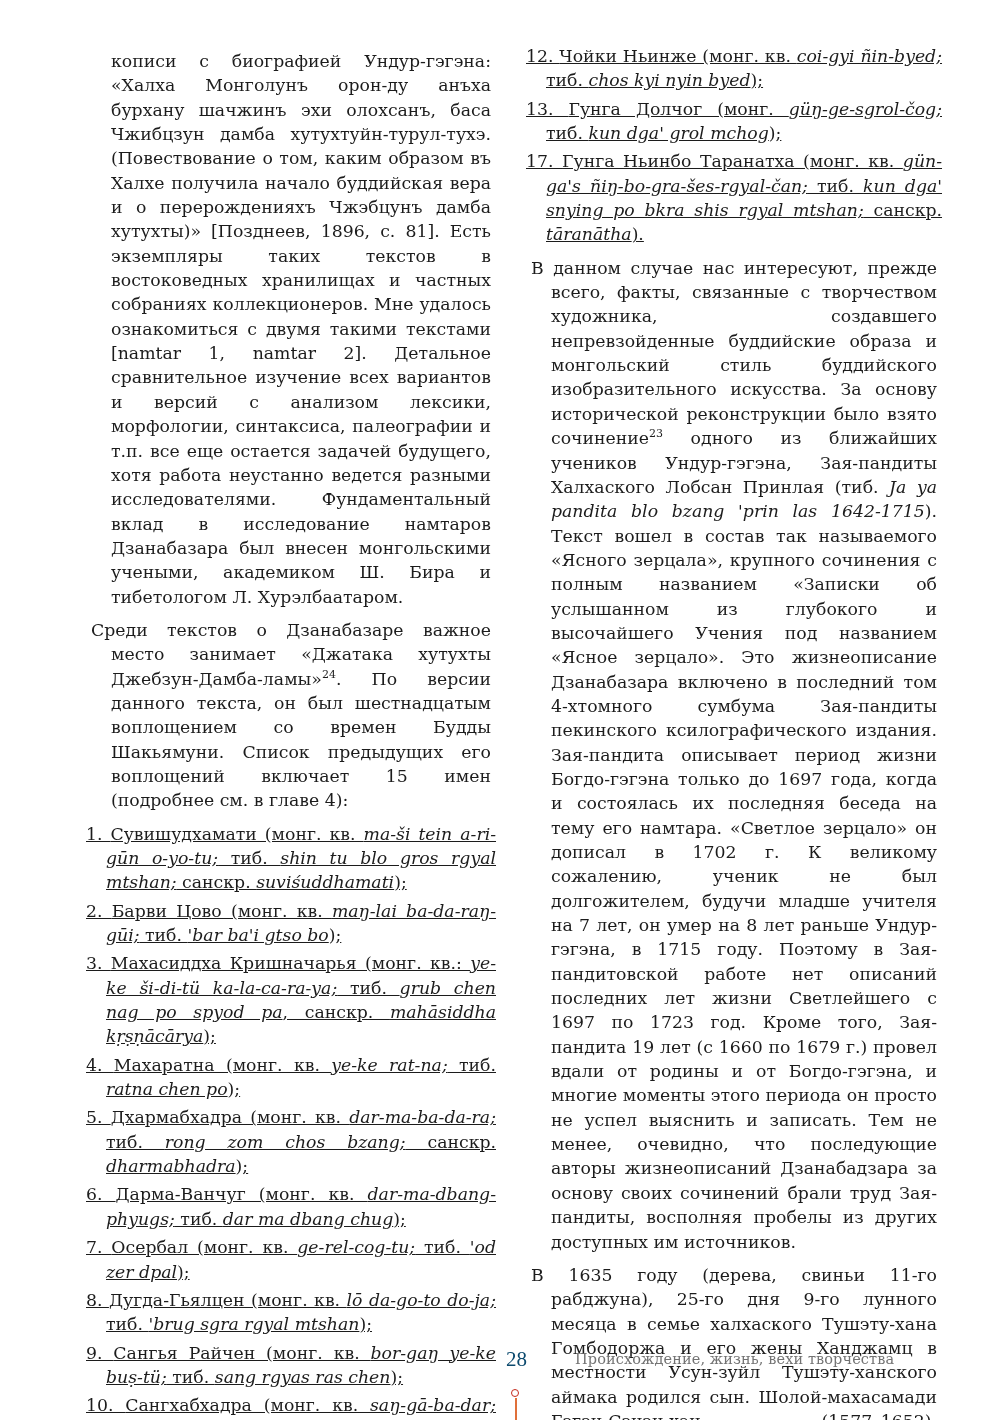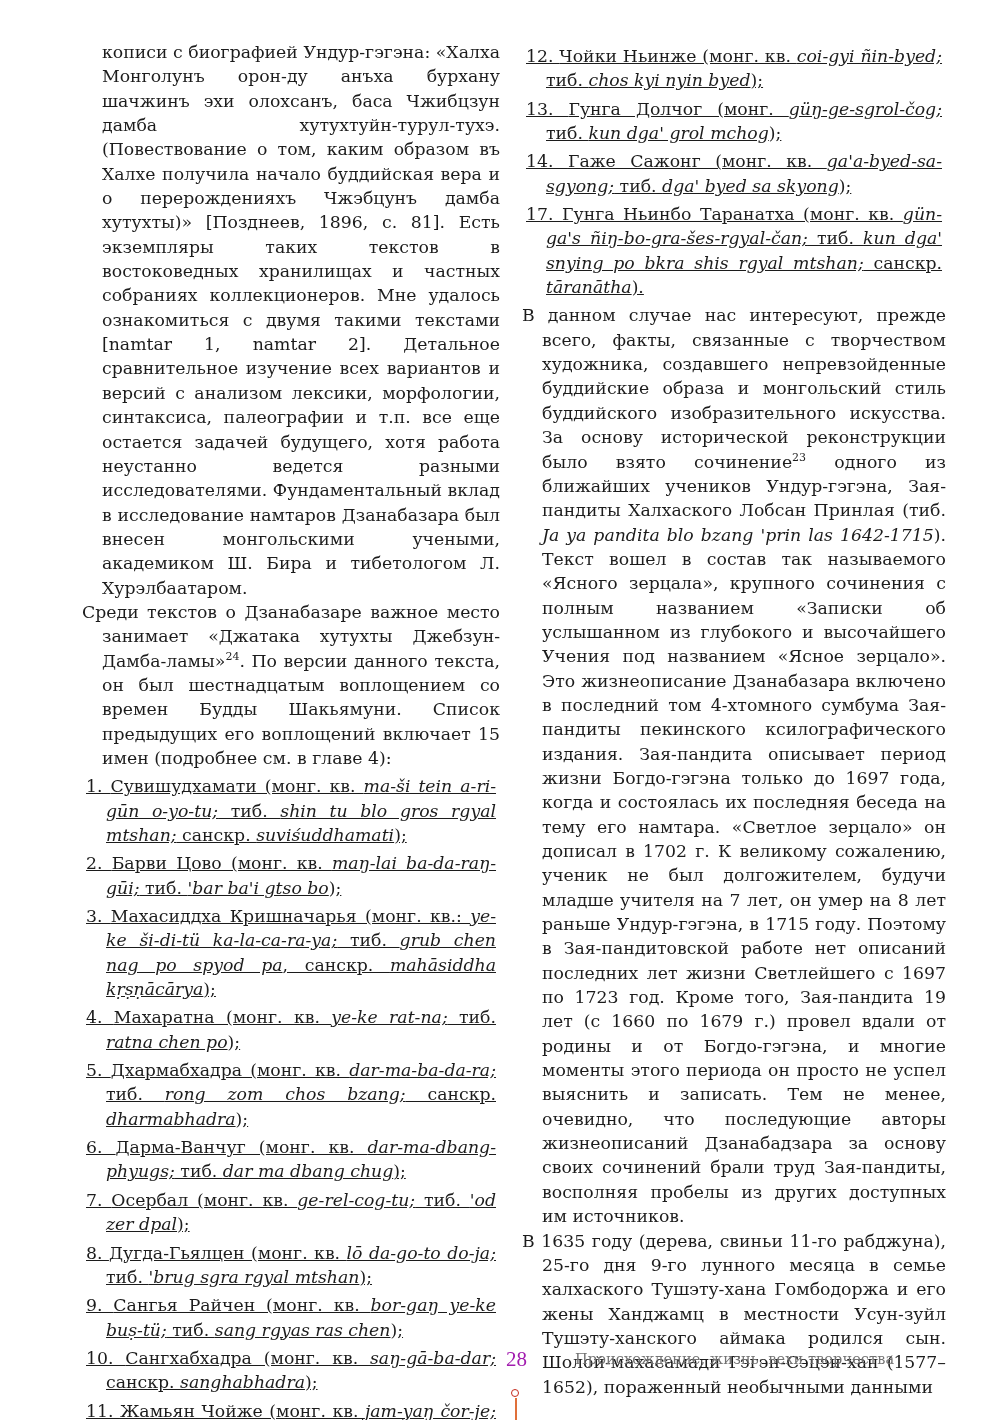--- a/index.html
+++ b/index.html
@@ -3,26 +3,26 @@
 <meta charset="utf-8">
 <style>
   html, body { margin: 0; padding: 0; }
   body {
     width: 1000px; height: 1420px; background: #ffffff; position: relative; overflow: hidden;
     font-family: "DejaVu Serif", "Liberation Serif", serif; color: #1c1c1c;
   }
   .col { position: absolute; top: 40px; font-size: 17.3px; line-height: 24.35px; text-align: justify; }
   .col.left { left: 82px; width: 418px; }
   .col.right { left: 522px; width: 424px; }
-  .p { margin: 0; padding-left: 20px; text-indent: -20px; }
+  .p { margin: 9px; padding-left: 20px; text-indent: -20px; }
   .p.cont { padding-left: 20px; text-indent: 0; }
   .li { margin: 4px; padding-left: 20px; text-indent: -20px; text-decoration: underline; }
   .it { font-style: italic; }
   sup { font-size: 11px; line-height: 0; vertical-align: 7px; }
-  .foot-num { position: absolute; left: 506px; top: 1347px; font-family: "Liberation Serif", serif; font-size: 21px; color: #a21caf; }
+  .foot-num { position: absolute; left: 506px; top: 1347px; font-family: "Liberation Serif", serif; font-size: 21px; color: #0c4a6e; }
   .foot-title { position: absolute; left: 575px; top: 1351px; font-family: "DejaVu Serif", serif; font-size: 14.5px; color: #c52a1c; letter-spacing: 0.1px; }
   .marker-circle { position: absolute; left: 511px; top: 1389px; width: 6px; height: 6px; border: 1.6px solid #c52a1c; border-radius: 50%; background: #fff; }
   .marker-line { position: absolute; left: 515px; top: 1398px; width: 1.5px; height: 22px; background: #e0703a; }
 </style>
 </head>
 <body>
 
 <div class="col left">
   <p class="p cont" style="padding-left:20px;">кописи с биографией Ундур-гэгэна: «Халха Монголунъ орон-ду анъха бурхану шачжинъ эхи олохсанъ, баса Чжибцзун дамба хутухтуйн-турул-тухэ. (Повествование о том, каким образом въ Халхе получила начало буддийская вера и о перерожденияхъ Чжэбцунъ дамба хутухты)» [Позднеев, 1896, с. 81]. Есть экземпляры таких текстов в востоковедных хранилищах и частных собраниях коллекционеров. Мне удалось ознакомиться с двумя такими текстами [namtar 1, namtar 2]. Детальное сравнительное изучение всех вариантов и версий с анализом лексики, морфологии, синтаксиса, палеографии и т.п. все еще остается задачей будущего, хотя работа неустанно ведется разными исследователями. Фундаментальный вклад в исследование намтаров Дзанабазара был внесен монгольскими учеными, академиком Ш. Бира и тибетологом Л. Хурэлбаатаром.</p>
   <p class="p"><span>Среди текстов о Дзанабазаре важное место занимает «Джатака хутухты Джебзун-Дамба-ламы»</span><sup>24</sup><span>. По версии данного текста, он был шестнадцатым воплощением со времен Будды Шакьямуни. Список предыдущих его воплощений включает 15 имен (подробнее см. в главе 4):</span></p>
@@ -38,21 +38,20 @@
       <p class="li"><span>9. </span><span>Сангья Райчен (монг. кв. </span><span class="it">bor-gaŋ ye-ke buṣ-tü;</span><span> тиб. </span><span class="it">sang rgyas ras chen</span><span>);</span></p>
       <p class="li"><span>10. </span><span>Сангхабхадра (монг. кв. </span><span class="it">saŋ-gā-ba-dar;</span><span> санскр. </span><span class="it">sanghabhadra</span><span>);</span></p>
       <p class="li"><span>11. </span><span>Жамьян Чойже (монг. кв. </span><span class="it">jam-yaŋ čor-je;</span><span> тиб. </span><span class="it">'jam dbyangs chos rje</span><span>);</span></p>
     </div>
 </div>
 
 <div class="col right">
   <div id="list-right">
       <p class="li"><span>12. </span><span>Чойки Ньинже (монг. кв. </span><span class="it">coi-gyi ñin-byed;</span><span> тиб. </span><span class="it">chos kyi nyin byed</span><span>);</span></p>
       <p class="li"><span>13. </span><span>Гунга Долчог (монг. </span><span class="it">güŋ-ge-sgrol-čog;</span><span> тиб. </span><span class="it">kun dga' grol mchog</span><span>);</span></p>
-      <p class="li"><span>14. </span><span>Гаже Сажонг (монг. кв. </span><span class="it">ga'a-byed-sa-sgyong;</span><span> тиб. </span><span class="it">dga' byed sa skyong</span><span>);</span></p>
       <p class="li"><span>17. </span><span>Гунга Ньинбо Таранатха (монг. кв. </span><span class="it">gün-ga's ñiŋ-bo-gra-šes-rgyal-čan;</span><span> тиб. </span><span class="it">kun dga' snying po bkra shis rgyal mtshan;</span><span> санскр. </span><span class="it">tāranātha</span><span>).</span></p>
     </div>
   <p class="p"><span>В данном случае нас интересуют, прежде всего, факты, связанные с творчеством художника, создавшего непревзойденные буддийские образа и монгольский стиль буддийского изобразительного искусства. За основу исторической реконструкции было взято сочинение</span><sup>23</sup><span> одного из ближайших учеников Ундур-гэгэна, Зая-пандиты Халхаского Лобсан Принлая (тиб. </span><span class="it">Ja ya pandita blo bzang 'prin las 1642-1715</span><span>). Текст вошел в состав так называемого «Ясного зерцала», крупного сочинения с полным названием «Записки об услышанном из глубокого и высочайшего Учения под названием «Ясное зерцало». Это жизнеописание Дзанабазара включено в последний том 4-хтомного сумбума Зая-пандиты пекинского ксилографического издания. Зая-пандита описывает период жизни Богдо-гэгэна только до 1697 года, когда и состоялась их последняя беседа на тему его намтара. «Светлое зерцало» он дописал в 1702 г. К великому сожалению, ученик не был долгожителем, будучи младше учителя на 7 лет, он умер на 8 лет раньше Ундур-гэгэна, в 1715 году. Поэтому в Зая-пандитовской работе нет описаний последних лет жизни Светлейшего с 1697 по 1723 год. Кроме того, Зая-пандита 19 лет (с 1660 по 1679 г.) провел вдали от родины и от Богдо-гэгэна, и многие моменты этого периода он просто не успел выяснить и записать. Тем не менее, очевидно, что последующие авторы жизнеописаний Дзанабадзара за основу своих сочинений брали труд Зая-пандиты, восполняя пробелы из других доступных им источников.</span></p>
   <p class="p">В 1635 году (дерева, свиньи 11-го рабджуна), 25-го дня 9-го лунного месяца в семье халхаского Тушэту-хана Гомбодоржа и его жены Ханджамц в местности Усун-зуйл Тушэту-ханского аймака родился сын. Шолой-махасамади Гэгэн-Сэцэн-хан (1577–1652), пораженный необычными данными</p>
 </div>
 
 <div class="foot-num">28</div>
 <div class="foot-title" style="color: #737373;">Происхождение, жизнь, вехи творчества</div>
 <div class="marker-circle"></div>
 <div class="marker-line"></div>

